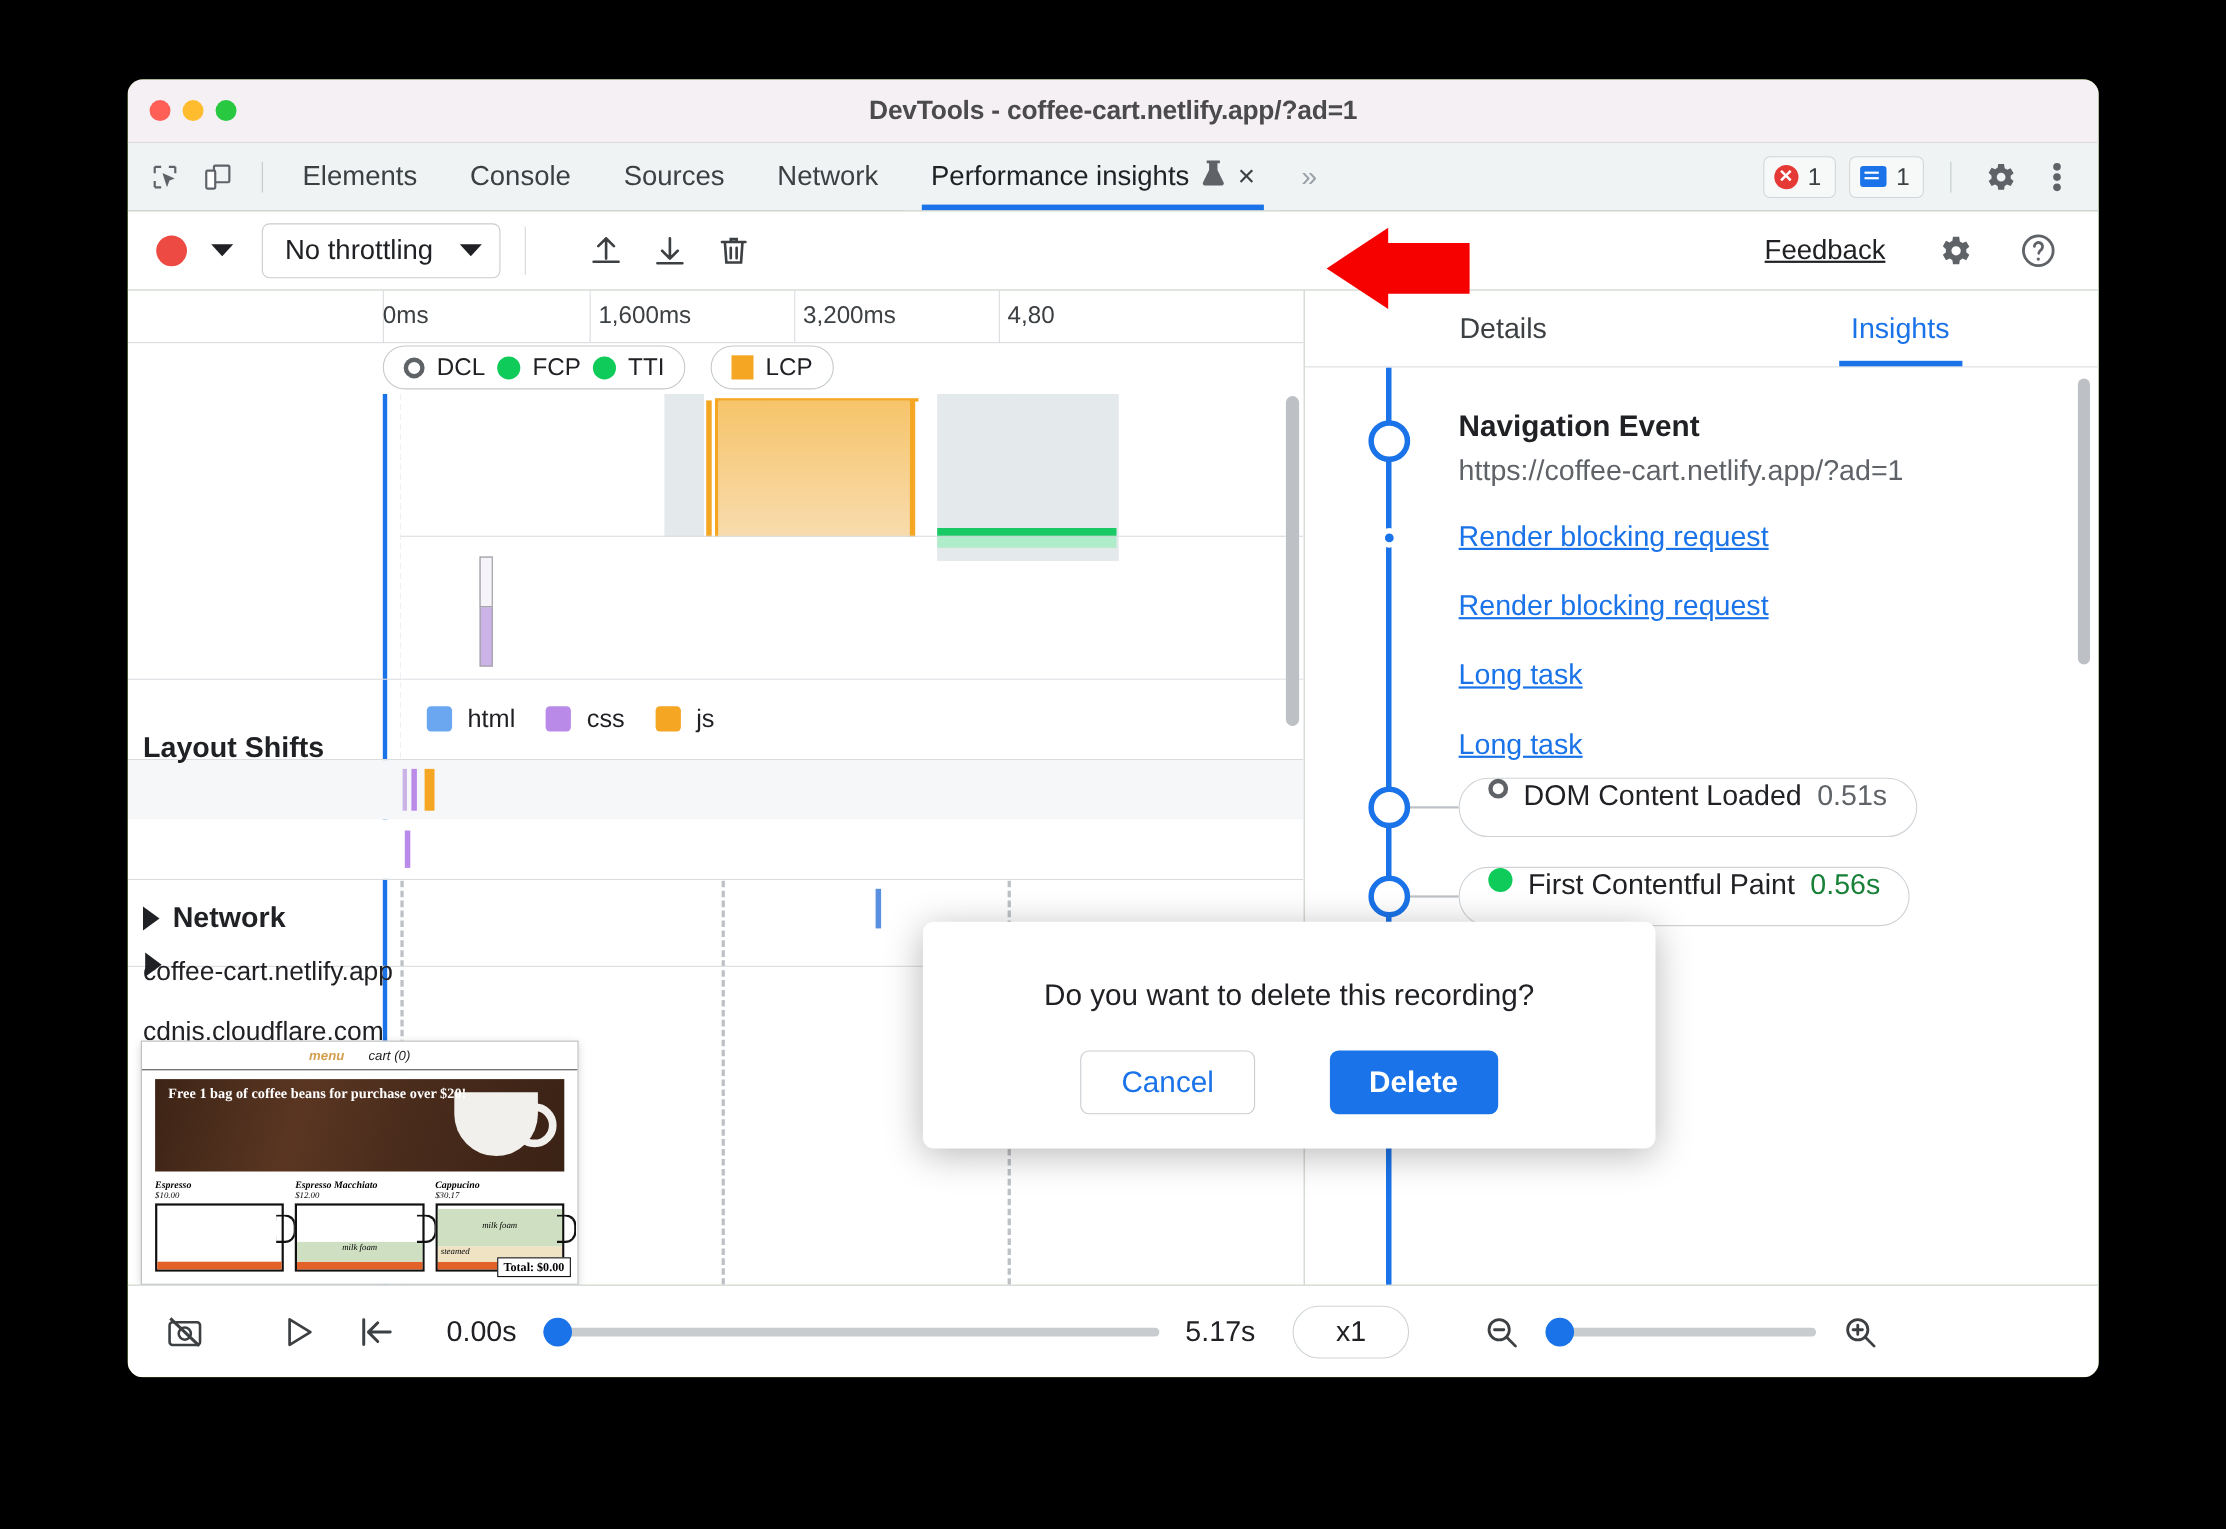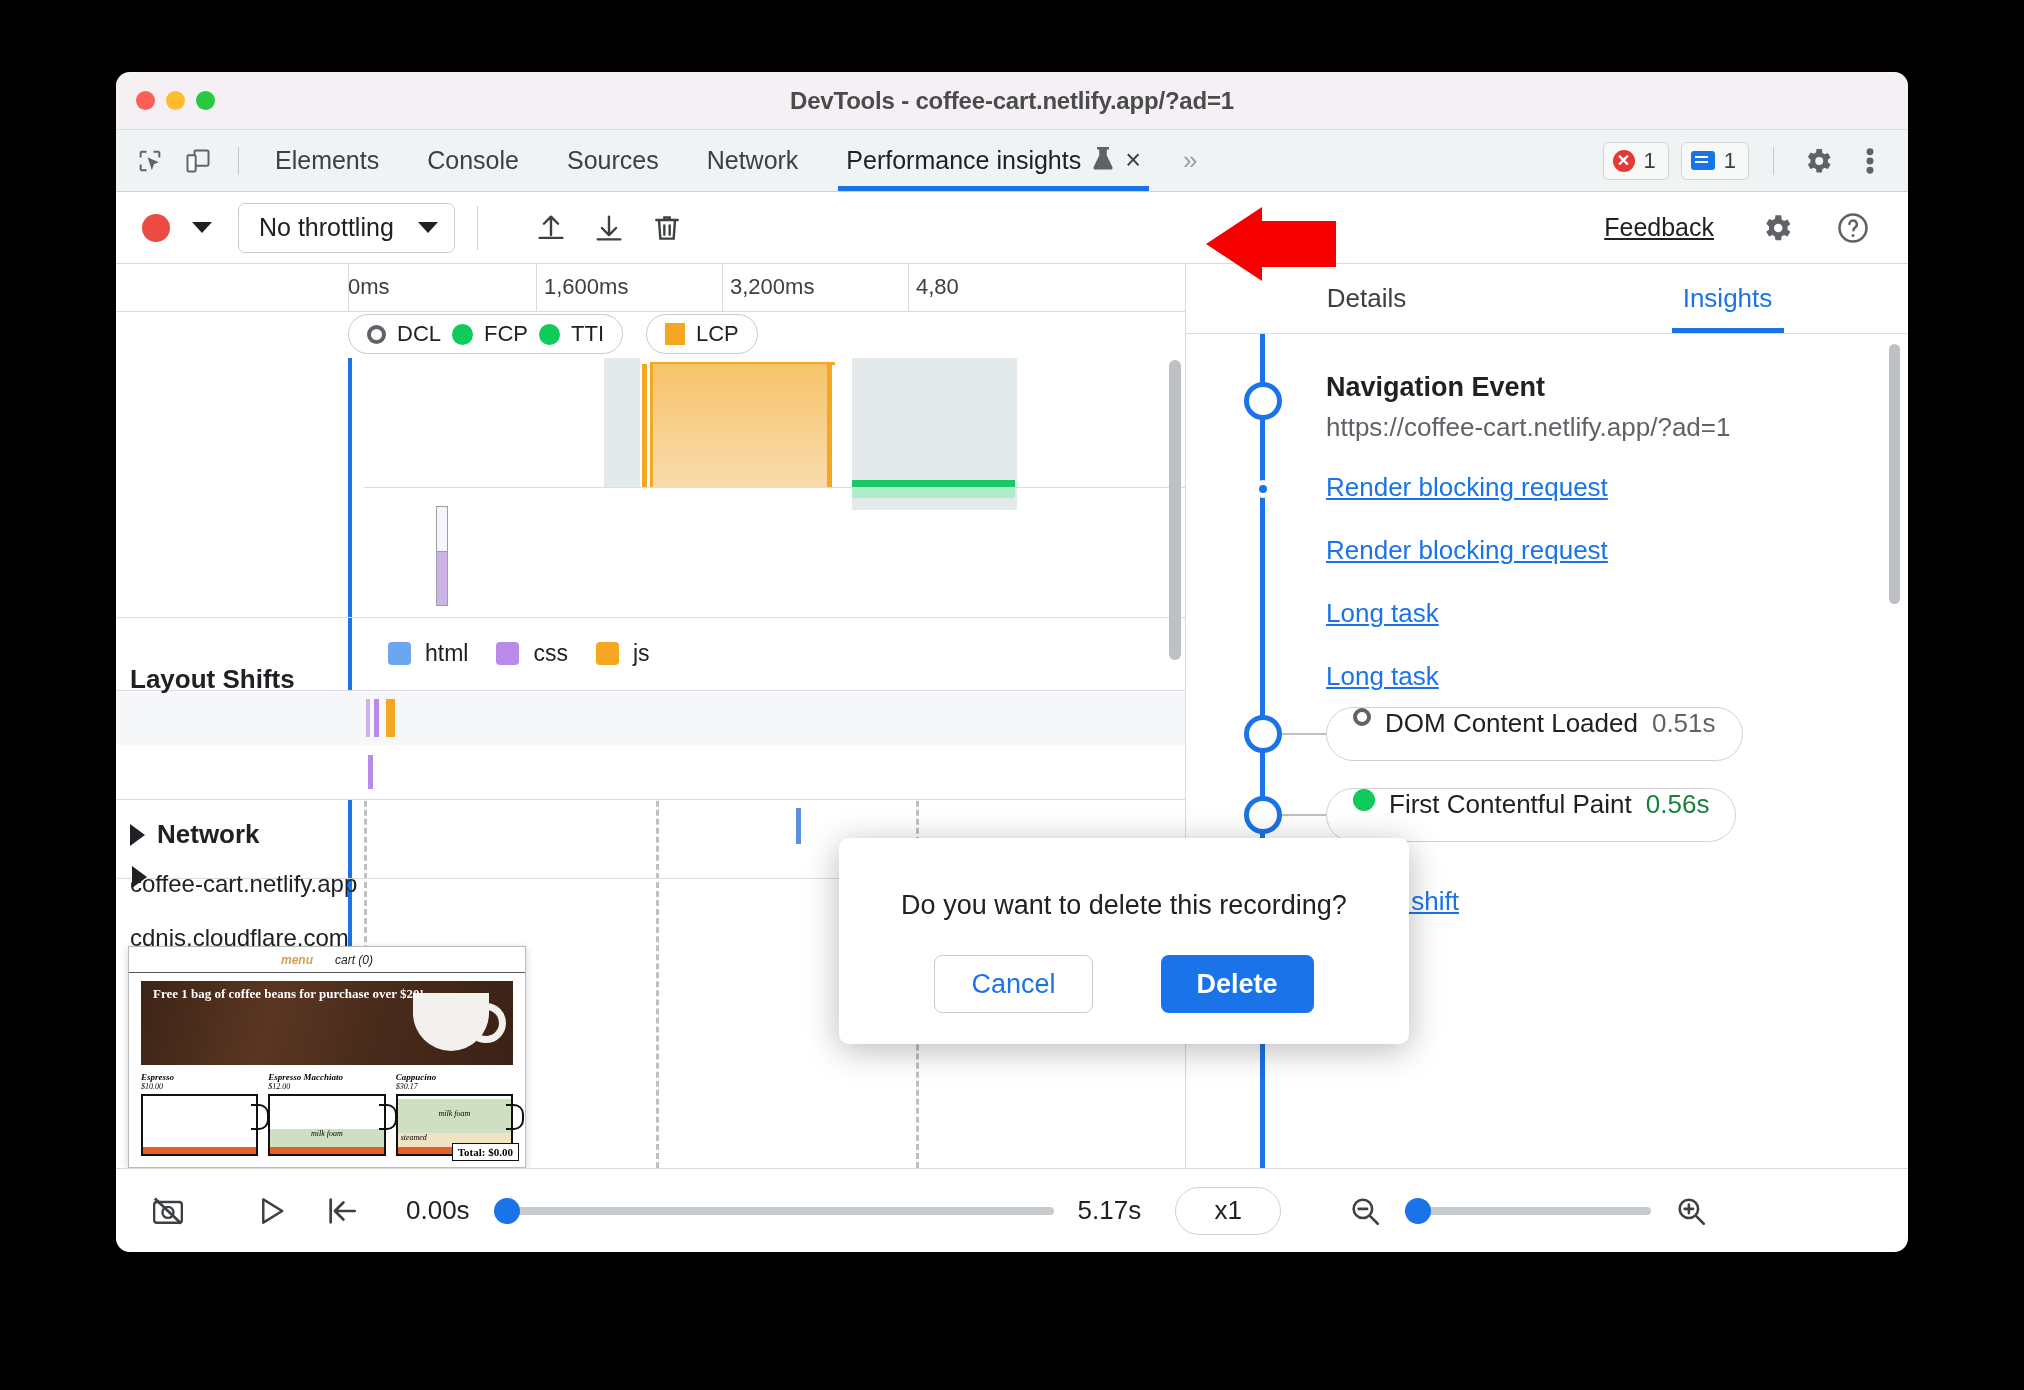--- a/index.html
+++ b/index.html
@@ -251,21 +251,21 @@
   .bb-ico { width: 52px; height: 52px; display:flex; align-items:center; justify-content:center; color:#3c4043;}
   .bb-time { font-size: 26px; color: #202124; }
   .track { height: 8px; border-radius: 4px; background: #c8ccce; position: relative; }
   .knob { position: absolute; width: 26px; height: 26px; border-radius: 50%; background: #1a73e8; top: -9px;}
   .speed-chip {
     border: 1px solid #cfd3d6; border-radius: 24px; height: 48px; display: flex;
     align-items: center; justify-content: center; width: 106px; font-size: 26px; color: #202124;
   }
   
   #modal {
-    position: absolute; left: 723px; top: 574px; width: 570px; height: 206px;
+    position: absolute; left: 723px; top: 574px; width: 666px; height: 206px;
     background: #fff; border-radius: 10px; box-shadow: 0 6px 34px rgba(0,0,0,0.28);
     z-index: 40; display: flex; flex-direction: column; align-items: center;
   }
   #modal-msg { font-size: 27px; color: #202124; margin-top: 52px; }
   #modal-btns { display: flex; gap: 68px; margin-top: 34px; }
   .btn {
     height: 58px; border-radius: 8px; display: flex; align-items: center;
     justify-content: center; font-size: 27px; padding: 0 36px;
   }
   .btn-cancel { border: 1px solid #c9cdd0; color: #1a73e8; background: #fff; font-weight: normal;}

